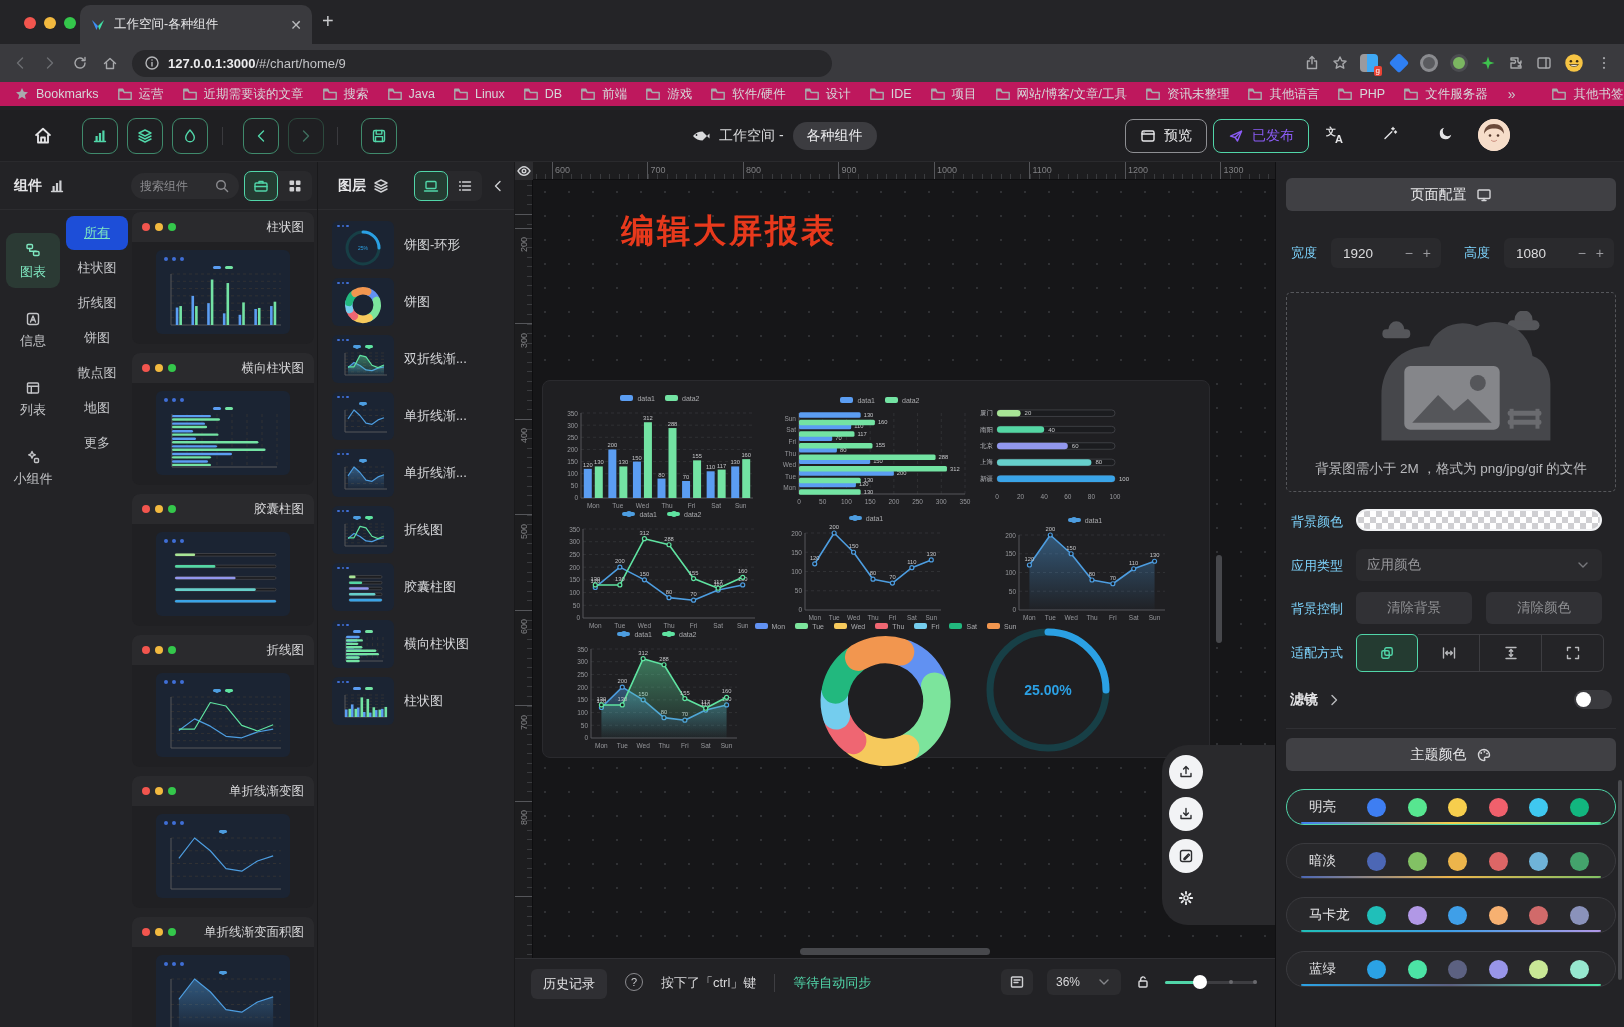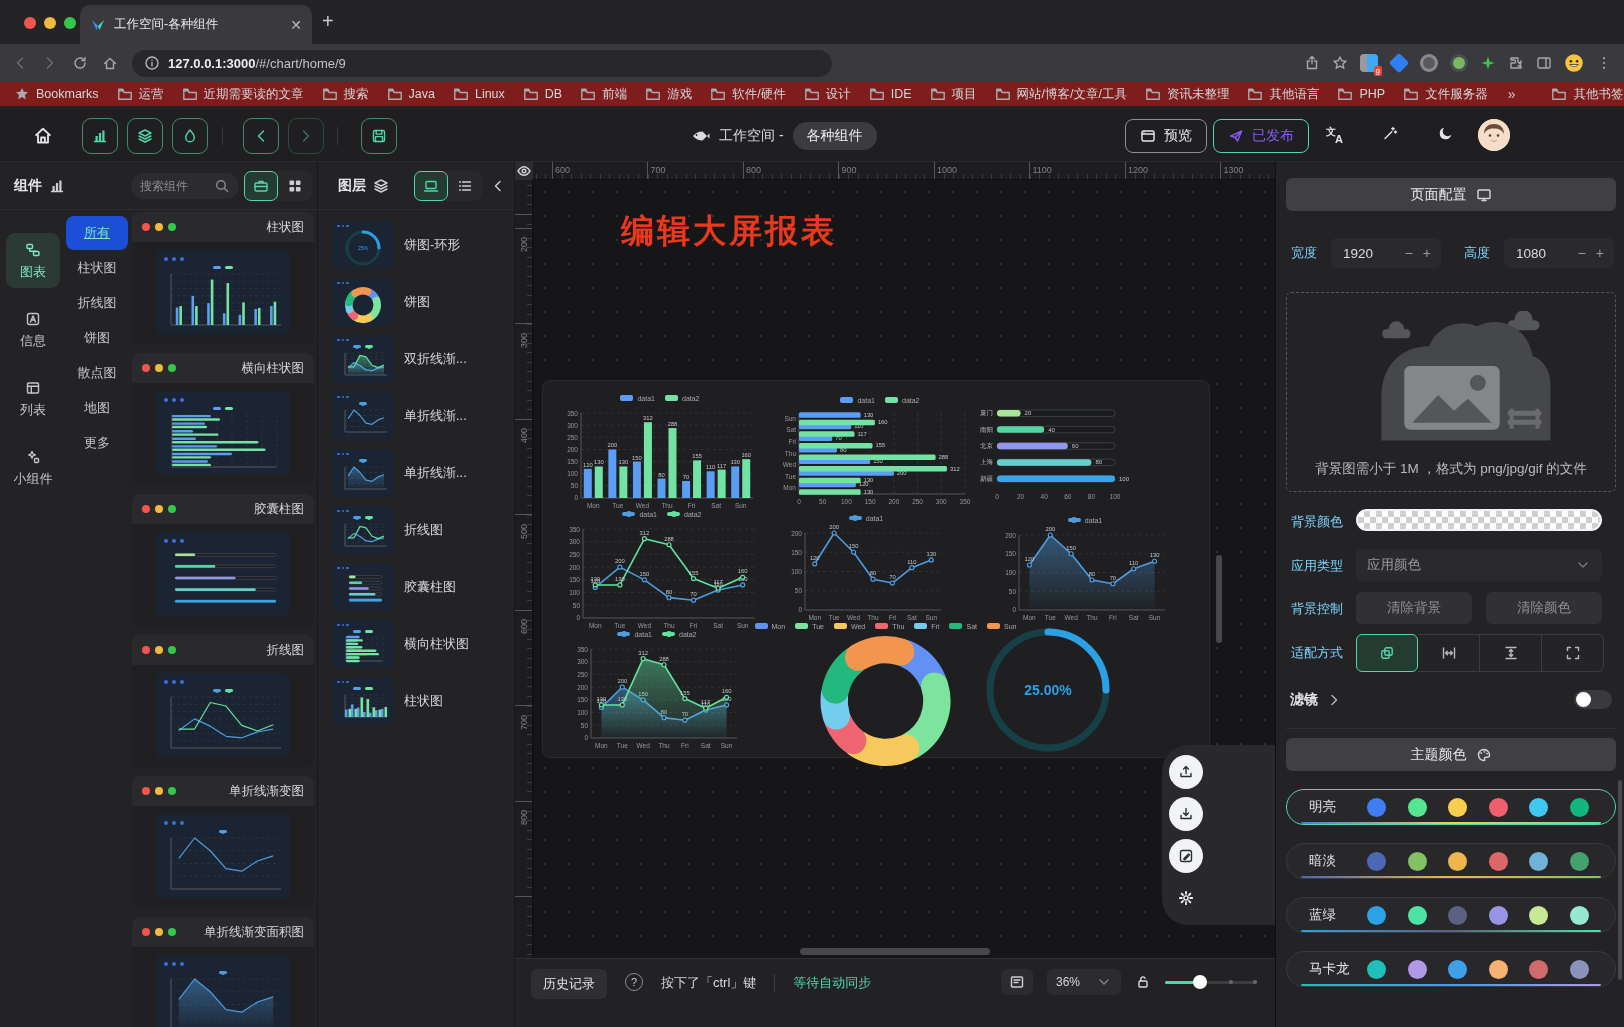--- a/index.html
+++ b/index.html
@@ -24,21 +24,21 @@
   .url-text{font-size:13px;white-space:nowrap;}
   .url-host{color:#ececee;font-weight:600;}
   .url-path{color:#c2c3c6;}
   .url-right{margin-left:auto;display:flex;align-items:center;gap:12px;}
   .ext{width:18px;height:18px;border-radius:4px;position:relative;}
   .ext.pin{background:linear-gradient(90deg,#9a9a9e 40%,#3fa9f5 40%);}
   .ext .badge{position:absolute;right:-4px;bottom:-4px;background:#ea4335;color:#fff;font-size:8px;border-radius:2px;padding:0 2px;line-height:10px;}
   .ext.diamond{background:#2f7ff2;transform:rotate(45deg) scale(.8);border-radius:3px;}
   .ext.circ1{background:#5a5b5f;border-radius:50%;border:3px solid #8a8b8f;}
   .ext.circ2{background:#7bb661;border-radius:50%;border:3px solid #4c4d51;}
-  .bookmarks{position:absolute;left:0;top:82px;width:100%;height:28px;background:#7f1d1d;border-bottom:4px solid #222225;display:flex;align-items:center;padding:0 14px;gap:18px;overflow:hidden;}
+  .bookmarks{position:absolute;left:0;top:82px;width:100%;height:28px;background:#be185d;border-bottom:4px solid #222225;display:flex;align-items:center;padding:0 14px;gap:18px;overflow:hidden;}
   .bm-item{display:flex;align-items:center;gap:6px;color:#d6d7d9;font-size:12.5px;white-space:nowrap;}
   .bm-item .icw{color:#a9aaad;}
   .bm-star{color:#e9e9eb;}
   .bm-more{color:#c9cacc;font-size:14px;margin-left:2px;}
   .bm-div{width:1px;height:16px;background:#55565a;}
 
   
   .appbar{position:absolute;left:0;top:110px;width:1624px;height:52px;background:#1f1f22;border-bottom:1px solid #2a2a2d;}
   .icon-btn{position:absolute;top:8px;width:36px;height:36px;border:1px solid #3f8a6c;border-radius:9px;display:flex;align-items:center;justify-content:center;color:#51d6a9;background:transparent;}
   .icon-btn.dim{border-color:#2c4a3e;color:#3f6f5e;}
@@ -1948,21 +1948,21 @@
               <circle cx="192" cy="72" r="8" fill="#55565a"></circle>
               <path d="M126 112l26-28 16 16 14-12 24 24z" fill="#55565a"></path>
               <g fill="#6a6b6f">
                 <rect x="222" y="100" width="34" height="5" rx="2"></rect>
                 <rect x="222" y="109" width="34" height="5" rx="2"></rect>
                 <rect x="224" y="98" width="4" height="20"></rect>
                 <rect x="250" y="98" width="4" height="20"></rect>
               </g>
             </svg>
           </span>
-        <div class="up-hint">背景图需小于 1M ，格式为 png/jpg/gif 的文件</div>
+        <div class="up-hint">背景图需小于 2M ，格式为 png/jpg/gif 的文件</div>
       </div>
       <span class="rp-label" style="left:15px;top:351px">背景颜色</span>
       <span class="color-swatch"></span>
       <span class="rp-label" style="left:15px;top:395px">应用类型</span>
       <div class="rp-select">
           <span>应用颜色</span>
           <span class="icw">
             <svg width="16" height="16" viewBox="0 0 16 16" fill="none" stroke="currentColor" stroke-width="1.4" stroke-linecap="round" stroke-linejoin="round">
               <path d="M4 6l4 4 4-4"></path>
             </svg>
@@ -2046,41 +2046,41 @@
                 <span class="tr-dot" style="background: rgb(76, 103, 181);"></span>
                 <span class="tr-dot" style="background: rgb(130, 193, 100);"></span>
                 <span class="tr-dot" style="background: rgb(237, 181, 75);"></span>
                 <span class="tr-dot" style="background: rgb(221, 102, 102);"></span>
                 <span class="tr-dot" style="background: rgb(111, 179, 216);"></span>
                 <span class="tr-dot" style="background: rgb(68, 163, 108);"></span>
               </span>
               <span class="tr-grad" style="background: linear-gradient(90deg, rgb(76, 103, 181), rgb(237, 181, 75), rgb(130, 193, 100));"></span>
             </div>
             <div class="theme-row">
+              <span class="tr-name">马卡龙</span>
+              <span class="tr-dots">
+                <span class="tr-dot" style="background: rgb(32, 191, 185);"></span>
+                <span class="tr-dot" style="background: rgb(177, 152, 230);"></span>
+                <span class="tr-dot" style="background: rgb(63, 159, 232);"></span>
+                <span class="tr-dot" style="background: rgb(247, 177, 113);"></span>
+                <span class="tr-dot" style="background: rgb(209, 106, 106);"></span>
+                <span class="tr-dot" style="background: rgb(138, 146, 187);"></span>
+              </span>
+              <span class="tr-grad" style="background: linear-gradient(90deg, rgb(32, 191, 185), rgb(63, 159, 232), rgb(177, 152, 230));"></span>
+            </div>
+            <div class="theme-row">
               <span class="tr-name">蓝绿</span>
               <span class="tr-dots">
                 <span class="tr-dot" style="background: rgb(43, 162, 229);"></span>
                 <span class="tr-dot" style="background: rgb(76, 227, 165);"></span>
                 <span class="tr-dot" style="background: rgb(92, 97, 129);"></span>
                 <span class="tr-dot" style="background: rgb(152, 149, 232);"></span>
                 <span class="tr-dot" style="background: rgb(201, 232, 150);"></span>
                 <span class="tr-dot" style="background: rgb(151, 232, 208);"></span>
               </span>
               <span class="tr-grad" style="background: linear-gradient(90deg, rgb(43, 162, 229), rgb(92, 97, 129), rgb(76, 227, 165));"></span>
             </div>
-            <div class="theme-row">
-              <span class="tr-name">马卡龙</span>
-              <span class="tr-dots">
-                <span class="tr-dot" style="background: rgb(32, 191, 185);"></span>
-                <span class="tr-dot" style="background: rgb(177, 152, 230);"></span>
-                <span class="tr-dot" style="background: rgb(63, 159, 232);"></span>
-                <span class="tr-dot" style="background: rgb(247, 177, 113);"></span>
-                <span class="tr-dot" style="background: rgb(209, 106, 106);"></span>
-                <span class="tr-dot" style="background: rgb(138, 146, 187);"></span>
-              </span>
-              <span class="tr-grad" style="background: linear-gradient(90deg, rgb(32, 191, 185), rgb(63, 159, 232), rgb(177, 152, 230));"></span>
-            </div>
           </div>
       </div>
       <span class="rp-scroll"></span>
     </aside>
   </div>
 </div>
 
 </body></html>

